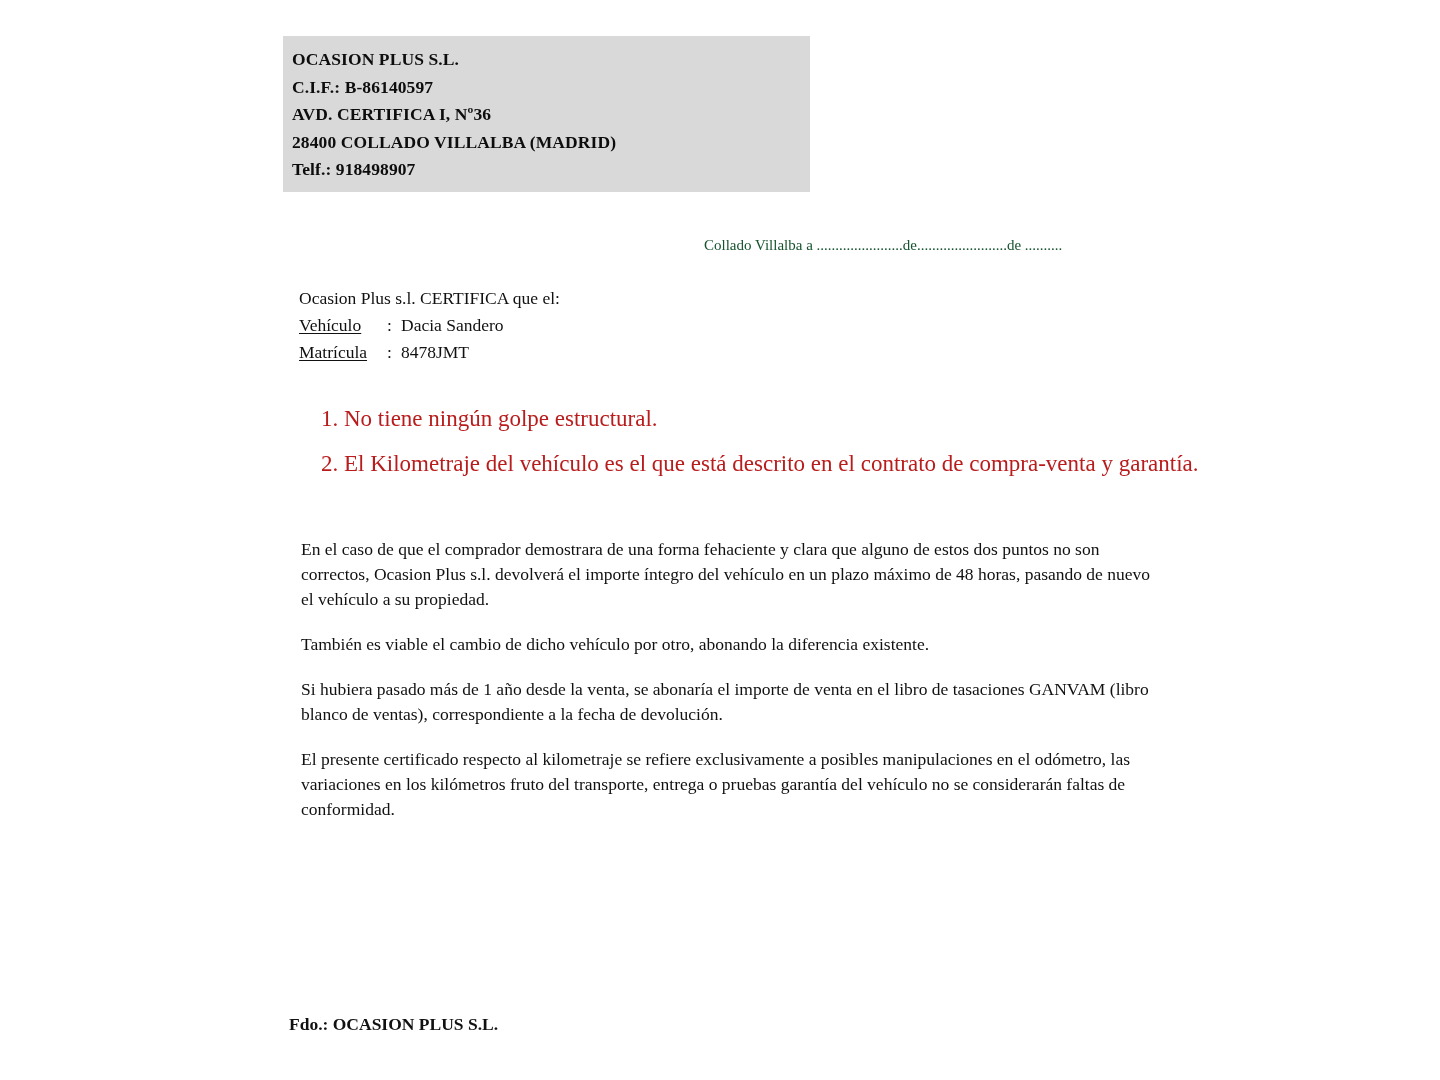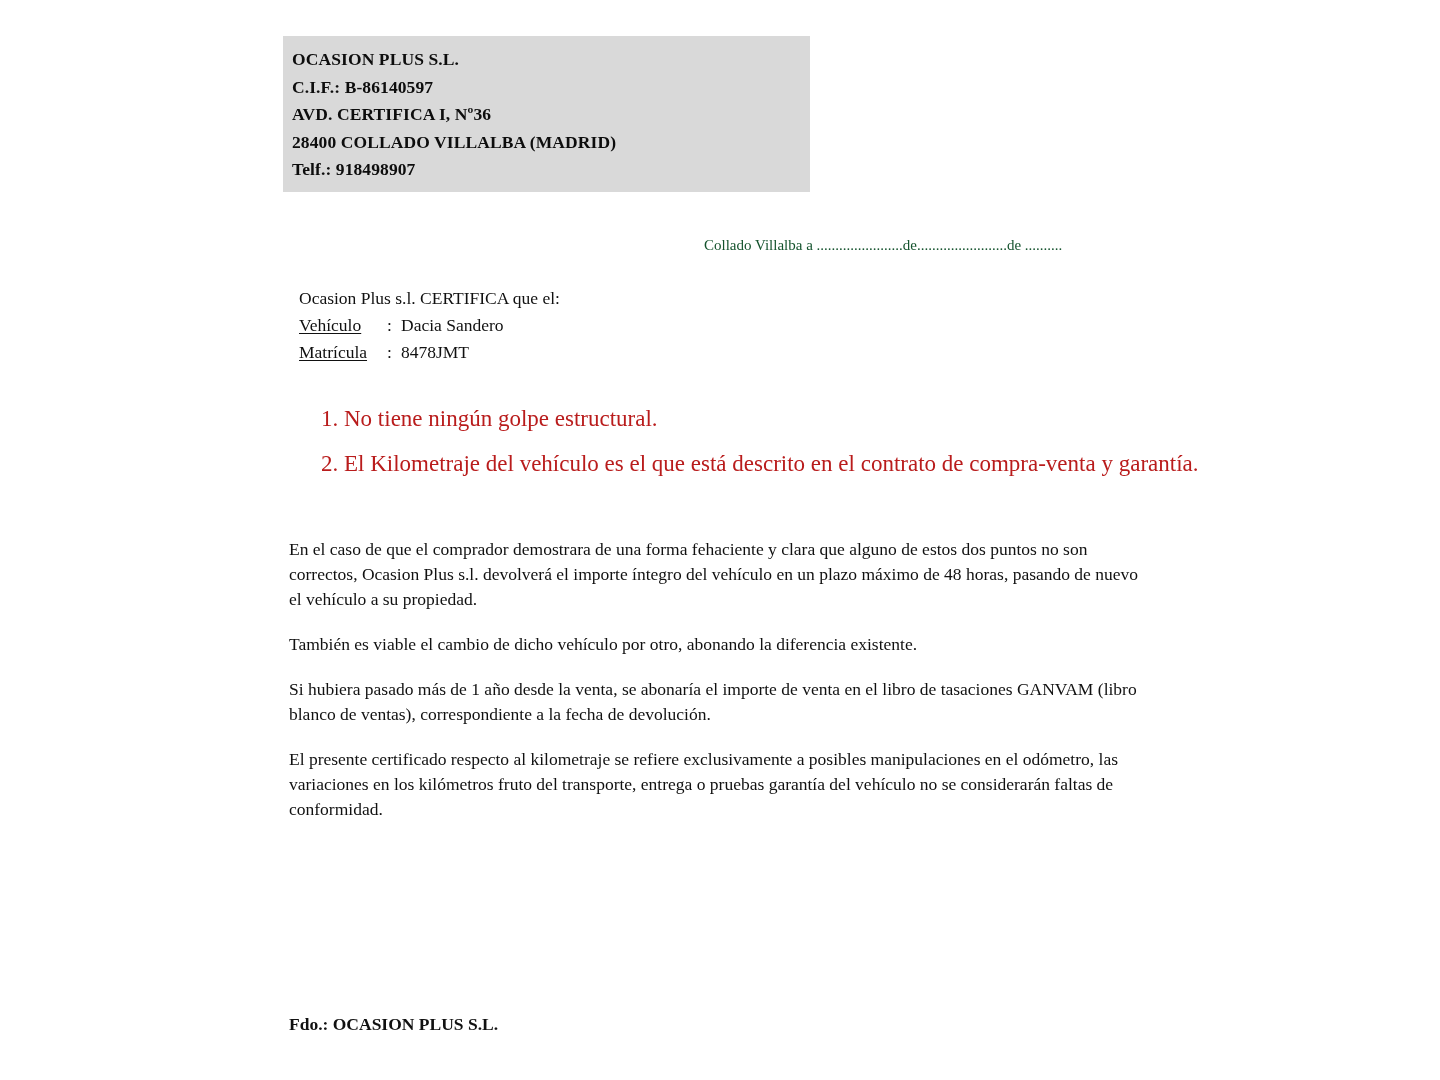--- a/index.html
+++ b/index.html
@@ -95,21 +95,21 @@
   .body-text {
     position: absolute;
     left: 289px;
     top: 537px;
     width: 865px;
     font-size: 17.5px;
     line-height: 25px;
     color: #111111;
   }
   .body-text p {
-    margin: 0 0 20px 0;
+    margin: 0 0 20px 12px;
   }
   .body-text p:last-child {
     margin-bottom: 0;
   }
   
   .signature {
     position: absolute;
     left: 289px;
     top: 1012px;
     font-size: 17.5px;

